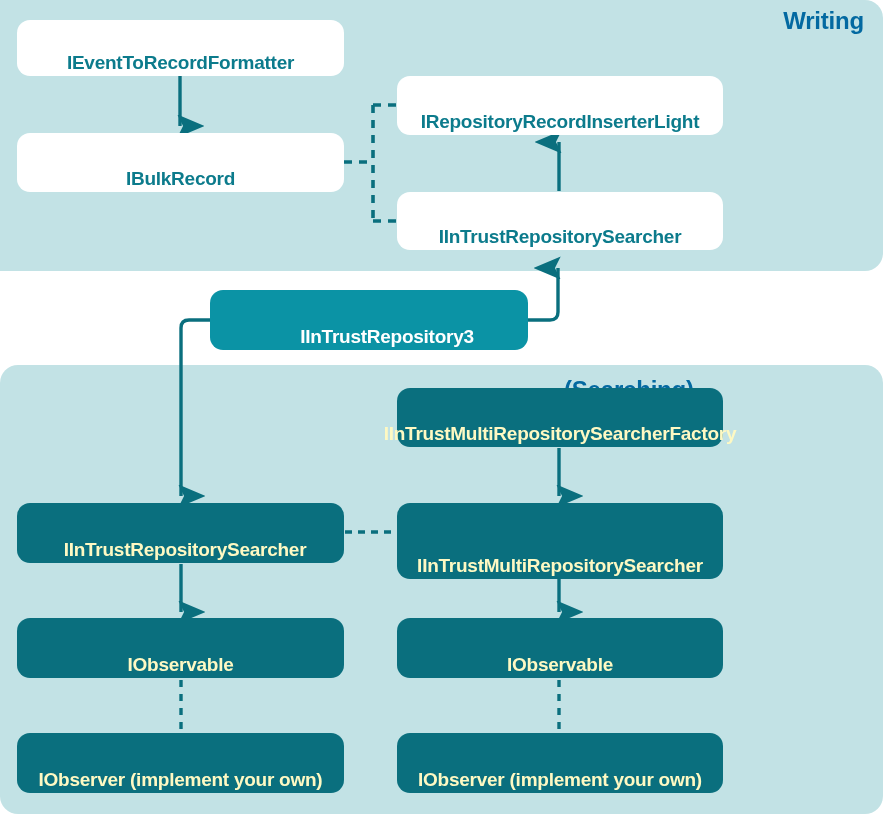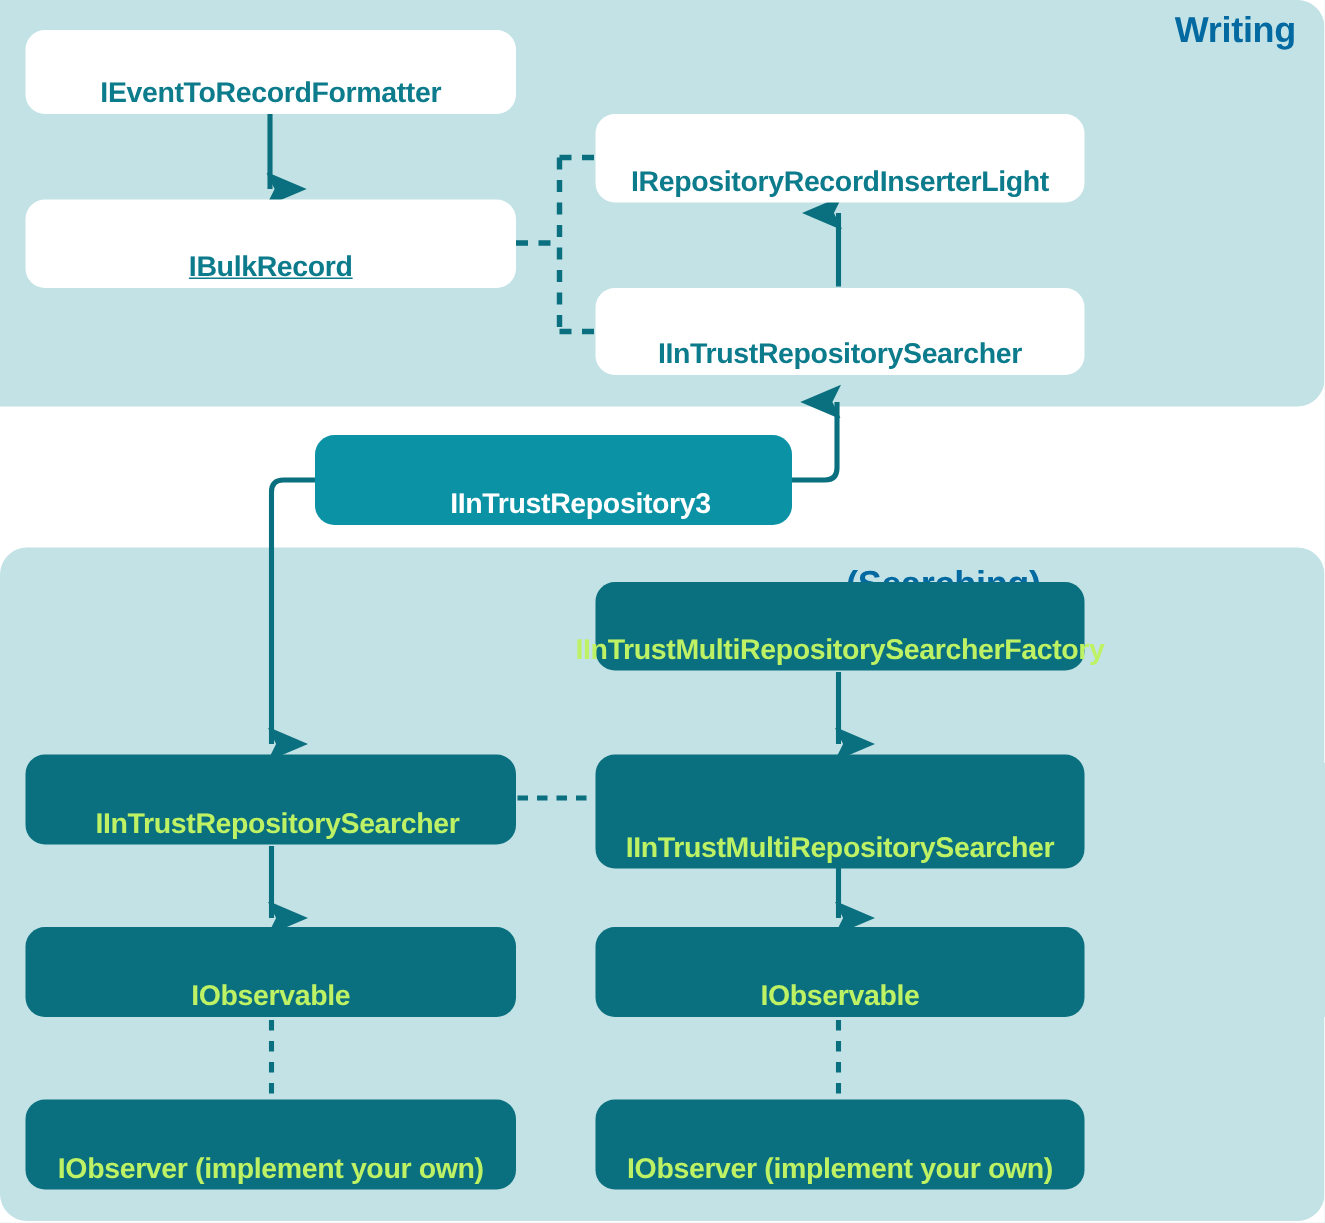--- a/index.html
+++ b/index.html
@@ -69,21 +69,21 @@
     background: #ffffff;
     color: #0c7b8c;
   }
   .node.teal-mid {
     background: #0b93a5;
     color: #ffffff;
     padding-left: 44px;
   }
   .node.teal-dark {
     background: #0a6f7e;
-    color: #bef264;
+    color: #fef9c3;
   }
   svg.edges {
     position: absolute;
     left: 0;
     top: 0;
     width: 883px;
     height: 815px;
     overflow: visible;
     pointer-events: none;
   }
@@ -154,21 +154,21 @@
 
     <g>
       <line x1="559" y1="680" x2="559" y2="732" stroke="#0a6f7e" stroke-width="3.4" stroke-dasharray="7 7"></line>
     </g>
   </svg>
 
   <div class="node white" style="left:17px; top:20px; width:327px; height:56px;">
     <span>IEventToRecordFormatter</span>
   </div>
 
-  <div class="node white" style="left:17px; top:133px; width:327px; height:59px;text-decoration:underline;">
+  <div class="node white" style="left:17px; top:133px; width:327px; height:59px;">
     <span>IBulkRecord</span>
   </div>
 
   <div class="node white" style="left:397px; top:76px; width:326px; height:59px;">
     <span>IRepositoryRecordInserterLight</span>
   </div>
 
   <div class="node white" style="left:397px; top:192px; width:326px; height:58px;">
     <span>IInTrustRepositorySearcher</span>
   </div>

